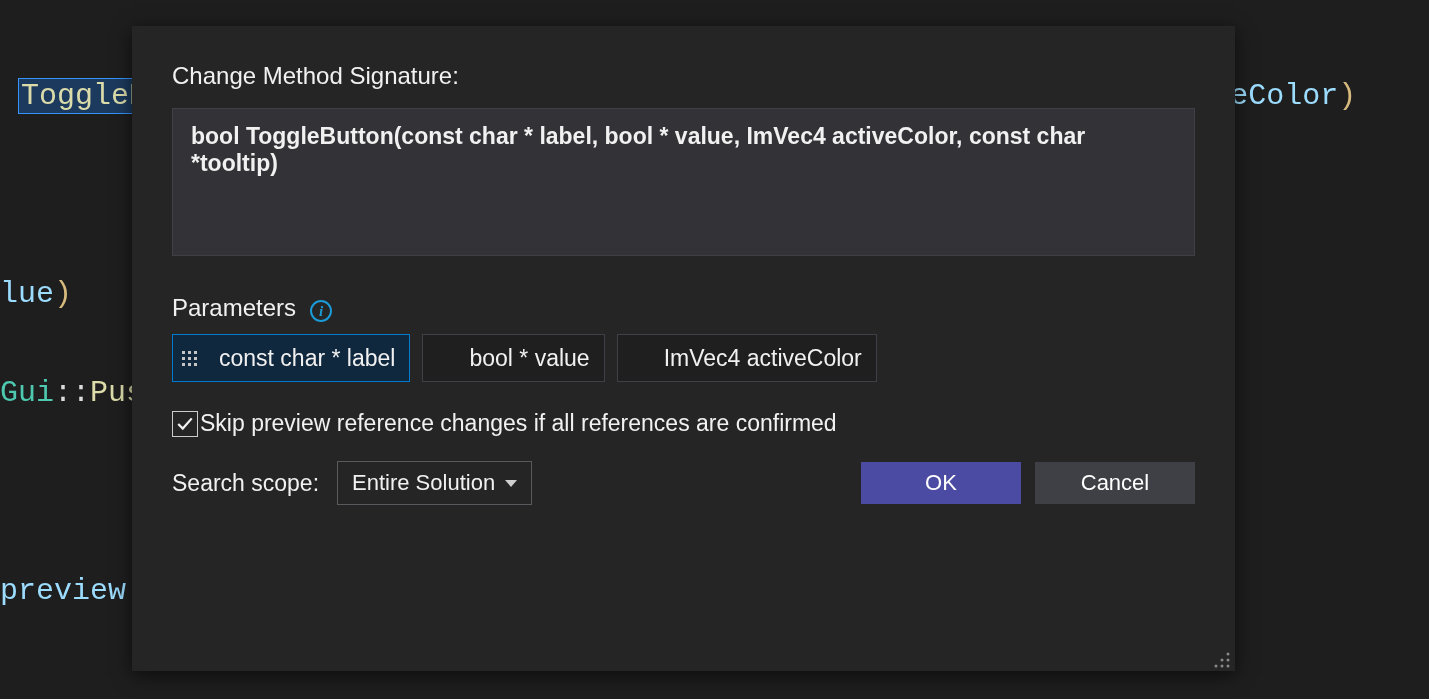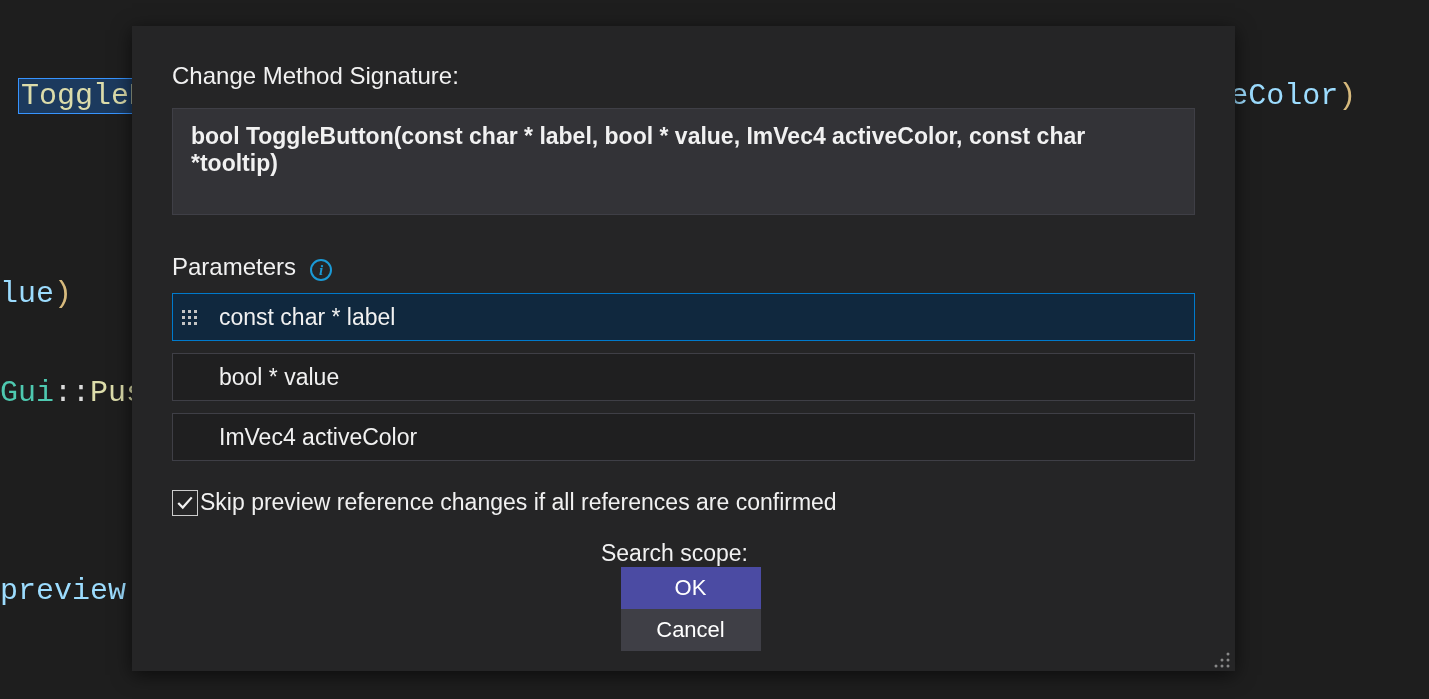--- a/index.html
+++ b/index.html
@@ -77,21 +77,21 @@
     margin-bottom: 12px;
   }
   .params-label { font-size: 24px; }
   .info-icon {
     width: 22px; height: 22px; border: 2px solid #1b9ad6; border-radius: 50%;
     display: inline-flex; align-items: center; justify-content: center;
     color: #1b9ad6; font-size: 15px; font-weight: 600; font-family: Georgia, serif;
     font-style: italic;
   }
 
-  .param-list { display: flex; flex-direction: column; gap: 12px; }
+  .param-list { display: flex; flex-direction: row; gap: 12px; }
   .param-row {
     display: flex; align-items: stretch;
     border: 1px solid #3f3f46;
     background: #1f1f20;
     height: 48px;
     font-size: 23px;
   }
   .param-row.selected {
     border: 1px solid #007acc;
     background: #10283e;
@@ -125,40 +125,39 @@
   .chk {
     width: 26px; height: 26px; border: 1px solid #cccccc;
     display: inline-flex; align-items: center; justify-content: center;
     background: transparent;
   }
   .chk svg { width: 18px; height: 18px; }
 
   .bottom-row {
     display: flex; align-items: center;
     margin-top: 24px;
-    flex-direction: column;
   }
   .scope-label { font-size: 23px; margin-right: 18px; }
   .scope-select {
     border: 1px solid #5a5a5e;
     padding: 8px 14px;
     display: inline-flex; align-items: center; gap: 10px;
     font-size: 22px;
     background: transparent;
     color: #f1f1f1;
   }
   .caret-down {
     width: 0; height: 0;
     border-left: 6px solid transparent;
     border-right: 6px solid transparent;
     border-top: 7px solid #d0d0d0;
   }
   .spacer { flex: 1; }
   .btn {
-    width: 140px; height: 42px;
+    width: 160px; height: 42px;
     display: inline-flex; align-items: center; justify-content: center;
     font-size: 22px;
     margin-left: 14px;
     border: none;
     color: #fff;
     cursor: pointer;
   }
   .btn-primary { background: #4b4ba3; }
   .btn-secondary { background: #3f3f46; }
 
@@ -255,20 +254,24 @@
     <span class="chk">
       <svg viewBox="0 0 16 16">
           <path d="M2 8 L6 12 L14 3" stroke="#f1f1f1" stroke-width="2" fill="none"></path>
         </svg>
     </span>
     <span>Skip preview reference changes if all references are confirmed</span>
   </div>
 
   <div class="bottom-row">
     <span class="scope-label">Search scope:</span>
+    <span class="scope-select">
+      <span>Entire Solution</span>
+      <span class="caret-down"></span>
+    </span>
     <span class="spacer"></span>
     <button class="btn btn-primary">OK</button>
     <button class="btn btn-secondary">Cancel</button>
   </div>
 
   <svg class="resize-grip" viewBox="0 0 12 12">
     <circle cx="10" cy="2" r="1" fill="#888"></circle>
     <circle cx="6" cy="6" r="1" fill="#888"></circle>
     <circle cx="10" cy="6" r="1" fill="#888"></circle>
     <circle cx="2" cy="10" r="1" fill="#888"></circle>

